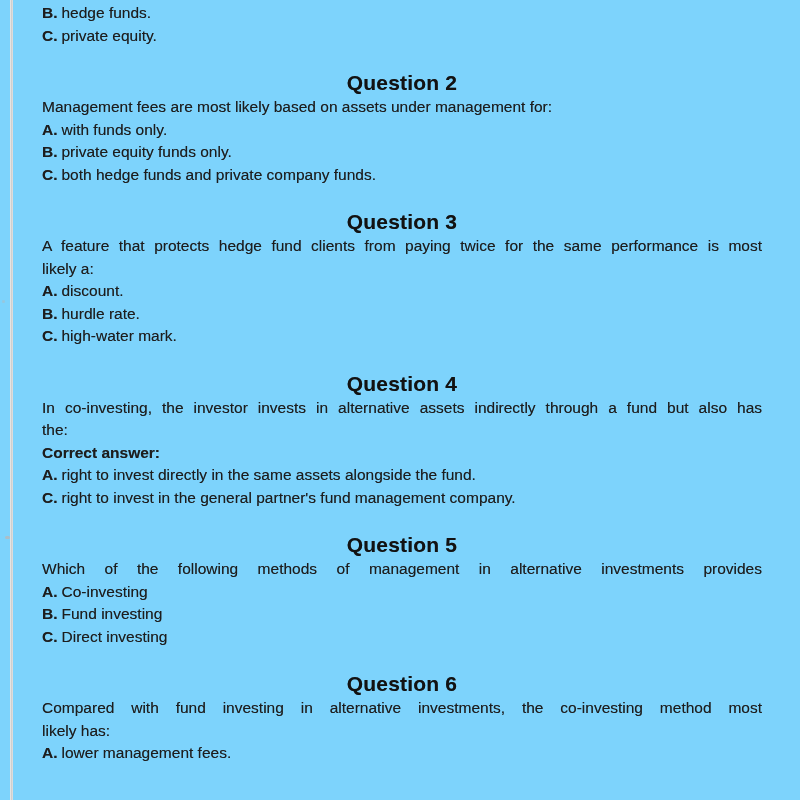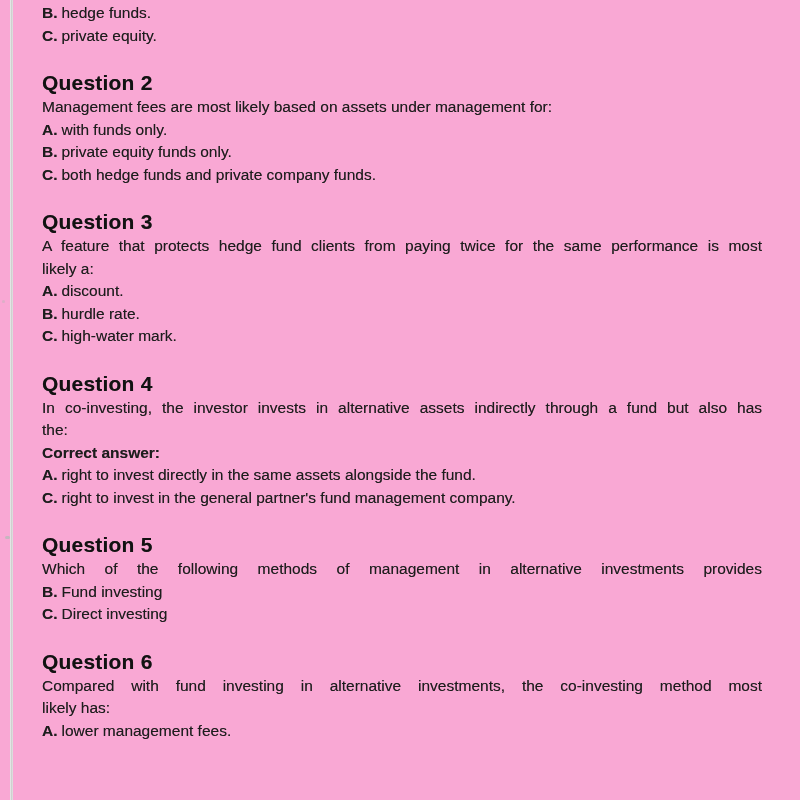--- a/index.html
+++ b/index.html
@@ -7,21 +7,21 @@
     padding: 0;
     width: 800px;
     height: 800px;
     overflow: hidden;
     background: #ffffff;
   }
   .page {
     position: relative;
     width: 800px;
     height: 800px;
-    background: #f9a8d4;
+    background: #7dd3fc;
     font-family: "Liberation Sans", sans-serif;
     color: #1d1d1d;
     overflow: hidden;
   }
   
   .scan-edge {
     position: absolute;
     left: 10px;
     top: 0;
     bottom: 0;
@@ -45,20 +45,21 @@
   }
   .question { margin-top: 23px; }
   .question.partial { margin-top: 0; }
   .qhead {
     margin: 0;
     font-size: 21px;
     line-height: 26px;
     font-weight: bold;
     color: #121212;
     letter-spacing: 0.2px;
+    text-align: center;
   }
   .line {
     font-size: 15.5px;
     line-height: 22.5px;
   }
   
   .just {
     text-align: justify;
     text-align-last: justify;
   }
@@ -123,20 +124,23 @@
       </div>
       <div class="line option">
         <b>C.</b><span>right to invest in the general partner's fund management company.</span>
       </div>
     </section>
 
     <section class="question">
       <h2 class="qhead">Question 5</h2>
       <div class="line just">Which of the following methods of management in alternative investments provides</div>
       <div class="line option">
+        <b>A.</b><span>Co-investing</span>
+      </div>
+      <div class="line option">
         <b>B.</b><span>Fund investing</span>
       </div>
       <div class="line option">
         <b>C.</b><span>Direct investing</span>
       </div>
     </section>
 
     <section class="question">
       <h2 class="qhead">Question 6</h2>
       <div class="line just">Compared with fund investing in alternative investments, the co-investing method most</div>

